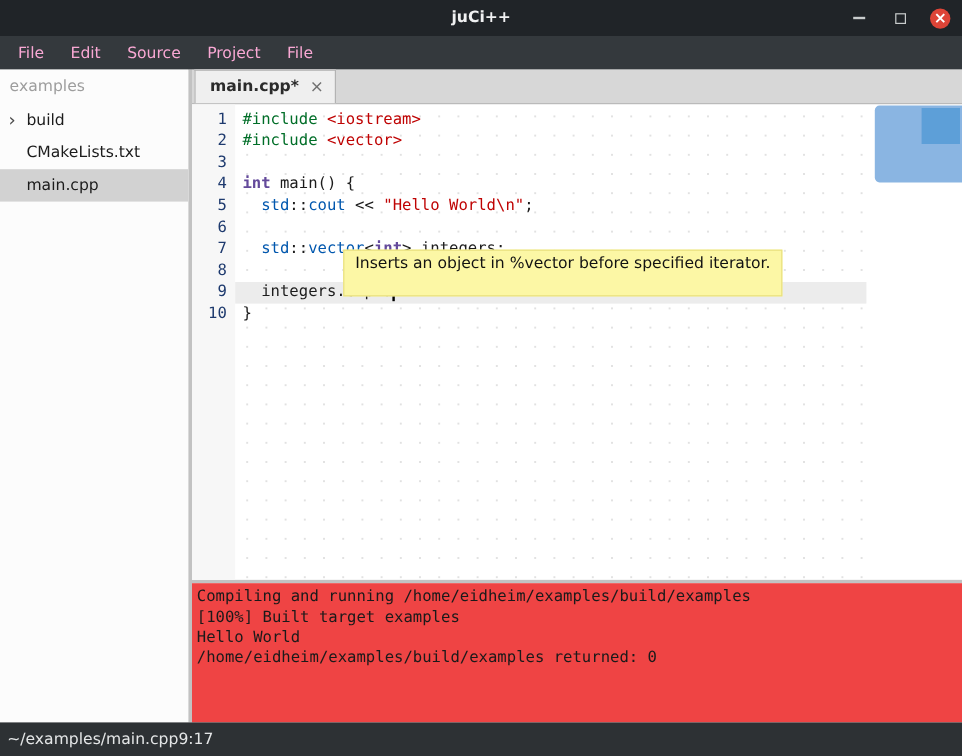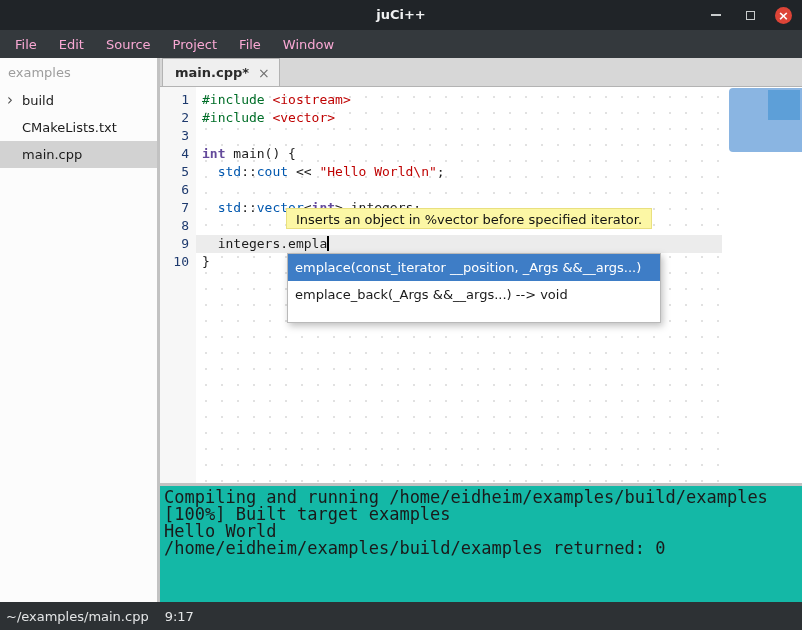--- a/index.html
+++ b/index.html
@@ -49,38 +49,38 @@
   .c-pre { color:#006e28; }
   .c-str { color:#bf0303; }
   .c-kw  { color:#644a9b; font-weight:bold; }
   .c-ty  { color:#0057ae; }
   .c-pl  { color:#1c1c1c;text-align:center; }
   .caret { display:inline-block; width:2px; height:15px; background:#000; vertical-align:text-bottom; }
 
   .overview { position:absolute; top:1px; right:0; width:73px; height:64px; background:#8ab5e2; border-radius:4px 0 0 4px; }
   .overview-inner { position:absolute; top:2px; right:2px; width:32px; height:30px; background:#5d9fd8; }
 
-  .doc-tooltip { position:absolute; left:126px; top:121px; height:21px; line-height:22px; padding:0 9px;
+  .doc-tooltip { position:absolute; left:126px; top:121px; height:39px; line-height:22px; padding:0 9px;
     background:#fcf7a5; border:1px solid #e9e07f; color:#121212; white-space:nowrap; z-index:5;
     font-family:"DejaVu Sans", sans-serif; }
 
   .completion { position:absolute; left:127px; top:166px; width:374px; min-height:70px; background:#fff;
     border:1px solid #b9b9b9; box-shadow:2px 3px 7px rgba(0,0,0,0.25); z-index:6;
     font-family:"DejaVu Sans", sans-serif; }
   .completion-item { height:27px; line-height:27px; padding:0 7px; white-space:nowrap; overflow:hidden; color:#1a1a1a; }
   .completion-item.selected { background:#3e7dc6; color:#ffffff; }
 
   
   .hsplit { height:3px; flex:0 0 3px; background:#c2c2c2; cursor:row-resize; }
-  .terminal { height:116px; flex:0 0 116px; background:#14b8a6; font-family:"DejaVu Sans Mono", monospace;
-    font-size:17px; color:#1a1a1a; padding:3px 0 0 4px; overflow:hidden; }
+  .terminal { height:116px; flex:0 0 116px; background:#ef4444; font-family:"DejaVu Sans Mono", monospace;
+    font-size:13px; color:#1a1a1a; padding:3px 0 0 4px; overflow:hidden; }
   .term-line { height:17px; line-height:17px; white-space:pre; }
 
   
-  .statusbar { height:28px; flex:0 0 28px; background:#2d3134; color:#e4e6e7; display:flex; align-items:center; gap:16px; padding-left:6px; }
+  .statusbar { height:28px; flex:0 0 28px; background:#2d3134; color:#e4e6e7; display:flex; align-items:center; gap:0; padding-left:6px; }
 </style>
 </head>
 <body>
 
 <div class="app">
 
   <div class="titlebar">
     <div class="title">juCi++</div>
     <div class="winbtns">
       <span class="wbtn">
@@ -94,21 +94,20 @@
         </span>
     </div>
   </div>
 
   <div class="menubar" id="menubar">
       <span class="menu-item">File</span>
       <span class="menu-item">Edit</span>
       <span class="menu-item">Source</span>
       <span class="menu-item">Project</span>
       <span class="menu-item">File</span>
-      <span class="menu-item">Window</span>
     </div>
 
   <div class="content">
 
     <div class="sidebar">
       <div class="side-header">examples</div>
       <div id="tree">
           <div class="tree-item">
             <span class="chev">›</span>
             <span class="tree-label">build</span>
@@ -155,24 +154,20 @@
             <div class="line"></div>
             <div class="line"><span class="c-pl">  </span><span class="c-ty">std</span><span class="c-pl">::</span><span class="c-ty">vector</span><span class="c-pl">&lt;</span><span class="c-kw">int</span><span class="c-pl">&gt;</span><span class="c-pl"> integers;</span></div>
             <div class="line"></div>
             <div class="line current"><span class="c-pl">  integers.empla</span><span class="caret"></span></div>
             <div class="line"><span class="c-pl">}</span></div>
           </div>
         <div class="overview">
           <div class="overview-inner"></div>
         </div>
         <div class="doc-tooltip">Inserts an object in %vector before specified iterator.</div>
-        <div class="completion" id="completion">
-            <div class="completion-item selected">emplace(const_iterator __position, _Args &amp;&amp;__args...)</div>
-            <div class="completion-item">emplace_back(_Args &amp;&amp;__args...) --&gt; void</div>
-          </div>
       </div>
 
       <div class="hsplit"></div>
 
       <div class="terminal" id="terminal">
           <div class="term-line">Compiling and running /home/eidheim/examples/build/examples</div>
           <div class="term-line">[100%] Built target examples</div>
           <div class="term-line">Hello World</div>
           <div class="term-line">/home/eidheim/examples/build/examples returned: 0</div>
         </div>

